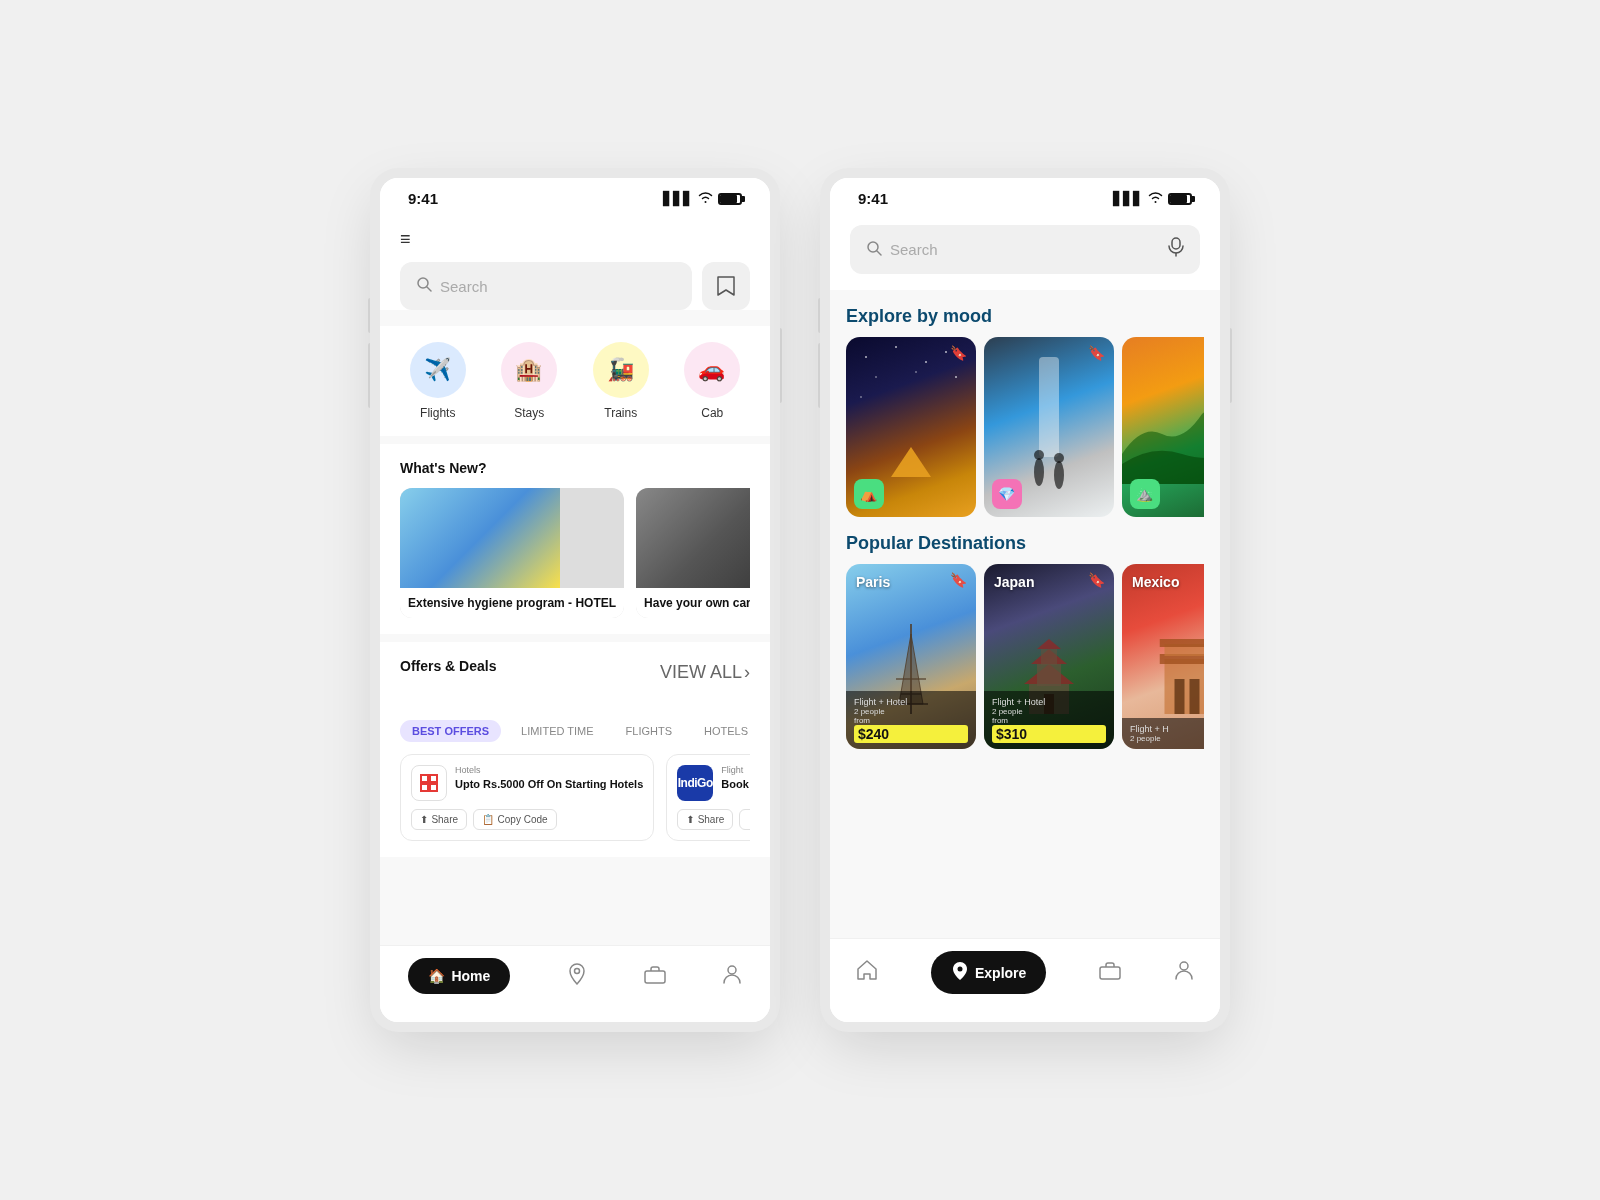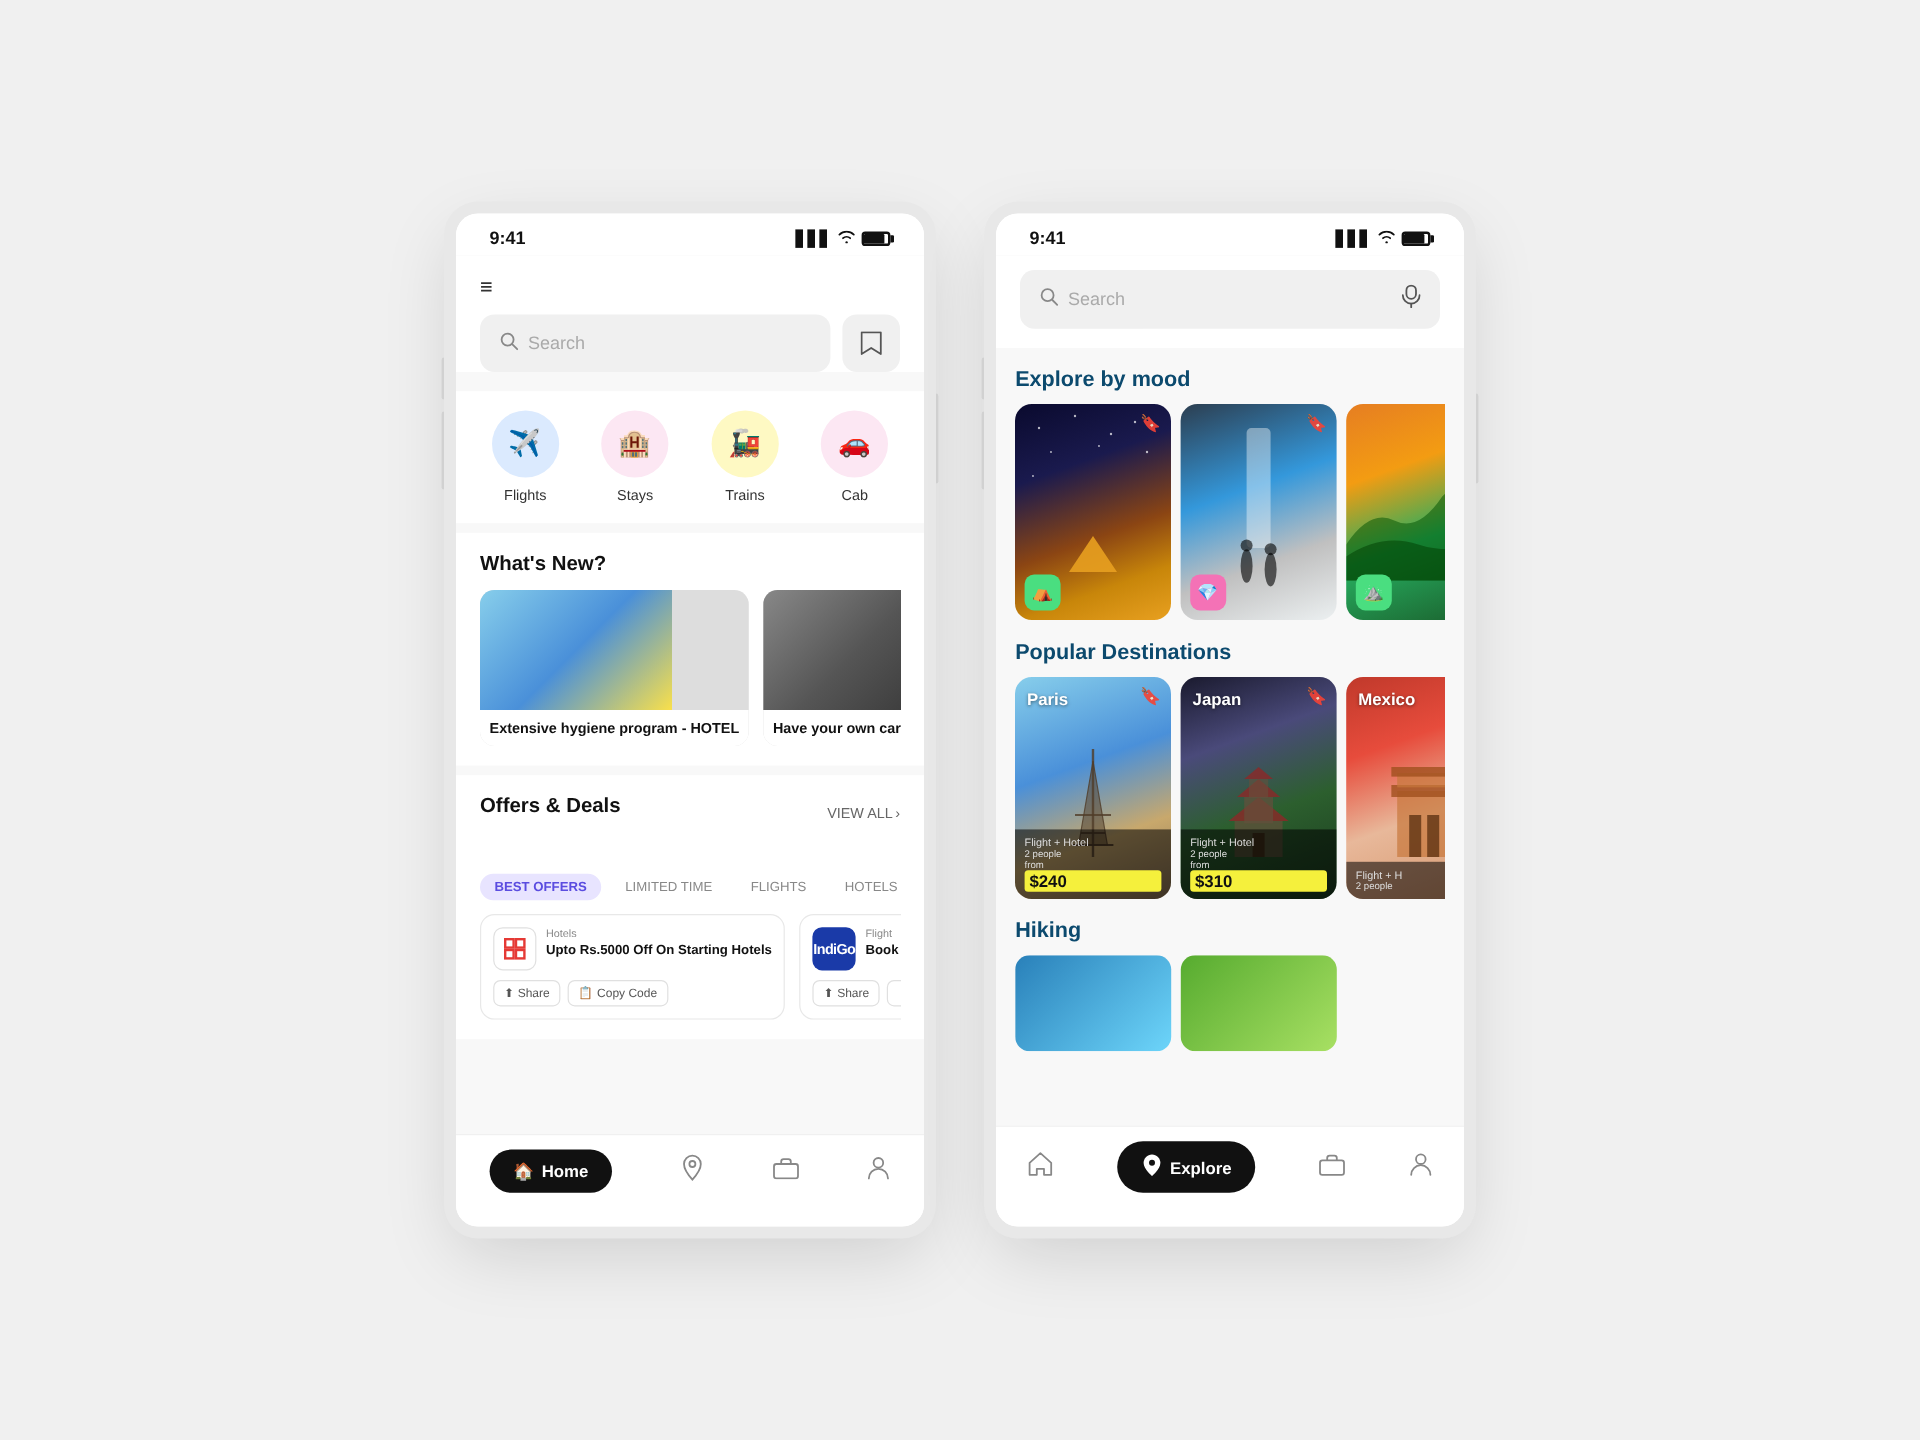--- a/index.html
+++ b/index.html
@@ -189,21 +189,21 @@
       font-weight: 500;
     }
 
     
     .section {
       background: #fff;
       padding: 16px 20px;
       margin-bottom: 8px;
     }
     .section-title {
-      font-size: 17px;
+      font-size: 14px;
       font-weight: 700;
       color: #111;
       margin-bottom: 12px;
     }
 
     
     .whats-new-scroll {
       display: flex;
       gap: 12px;
       overflow-x: auto;
@@ -235,21 +235,21 @@
     }
 
     
     .offers-header {
       display: flex;
       justify-content: space-between;
       align-items: center;
       margin-bottom: 10px;
     }
     .view-all {
-      font-size: 12px;
+      font-size: 18px;
       color: #666;
       display: flex;
       align-items: flex-end;
       gap: 2px;
     }
     .offer-filters {
       display: flex;
       gap: 8px;
       margin-bottom: 12px;
       overflow-x: auto;
@@ -913,27 +913,20 @@
             </svg>
             <span class="dest-name">Mexico</span>
 
             <div class="dest-info">
               <div class="dest-sub">Flight + H</div>
               <div style="color:#ddd;font-size:8px;">2 people</div>
             </div>
           </div>
         </div>
 
-        <div class="hiking-section">
-          <div class="explore-section-title">Hiking</div>
-          <div class="hiking-cards">
-            <div class="hiking-card"></div>
-            <div class="hiking-card2"></div>
-          </div>
-        </div>
 
       </div>
     </div>
 
     <div class="bottom-nav">
       <div class="nav-item">
         <span class="nav-icon">
           <svg width="22" height="22" viewBox="0 0 22 22" fill="none">
               <path d="M2 10L11 2L20 10V20H14V15H8V20H2V10Z" stroke="#888" stroke-width="1.5" stroke-linejoin="round"></path>
             </svg>

